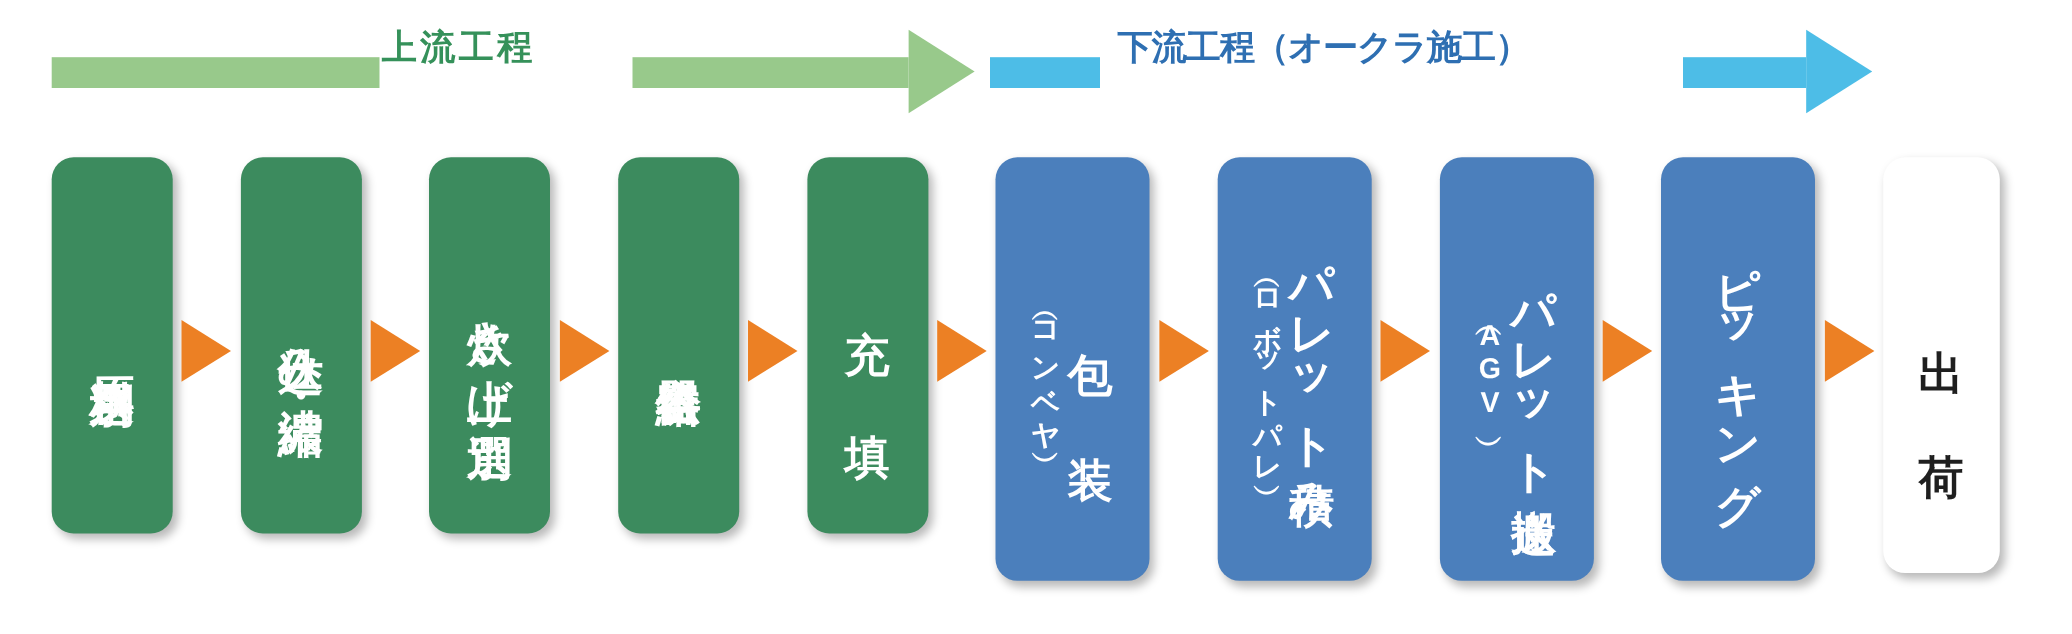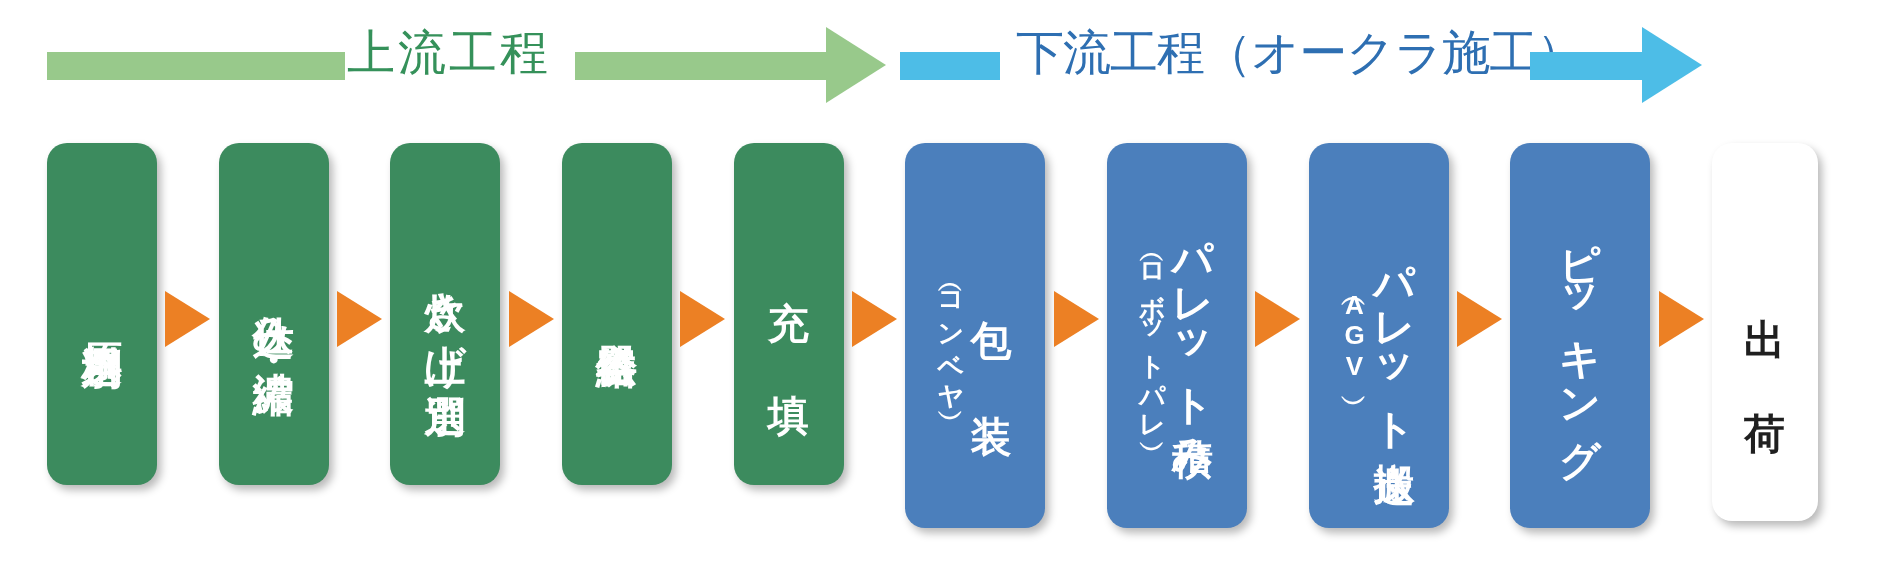--- a/index.html
+++ b/index.html
@@ -22,21 +22,21 @@
   #up-bar1{left:47px;width:298px;background:var(--c-lgreen);}
   #up-bar2{left:575px;width:251px;background:var(--c-lgreen);}
   #up-head{position:absolute;left:826px;top:27px;width:0;height:0;
     border-left:60px solid var(--c-lgreen);
     border-top:38px solid transparent;border-bottom:38px solid transparent;}
   #down-bar0{left:900px;width:100px;background:var(--c-lblue);}
   #down-bar1{left:1530px;width:112px;background:var(--c-lblue);}
   #down-head{position:absolute;left:1642px;top:27px;width:0;height:0;
     border-left:60px solid var(--c-lblue);
     border-top:38px solid transparent;border-bottom:38px solid transparent;}
-  .phase-label{position:absolute;top:24px;font-size:48px;font-weight:normal;
+  .phase-label{position:absolute;top:24px;font-size:32px;font-weight:bold;
     white-space:nowrap;line-height:1.2;}
   #up-label{left:347px;color:var(--c-uptext);letter-spacing:3px;}
   #down-label{left:1016px;color:var(--c-downtext);letter-spacing:-1px;}
 
   
   .flow{position:absolute;left:47px;top:143px;width:1771px;
     display:flex;justify-content:space-between;align-items:flex-start;}
   .step{display:flex;flex-direction:row-reverse;align-items:center;justify-content:center;
     gap:4px;border-radius:20px;flex:0 0 auto;
     box-shadow:4px 5px 9px rgba(0,0,0,0.28);}

